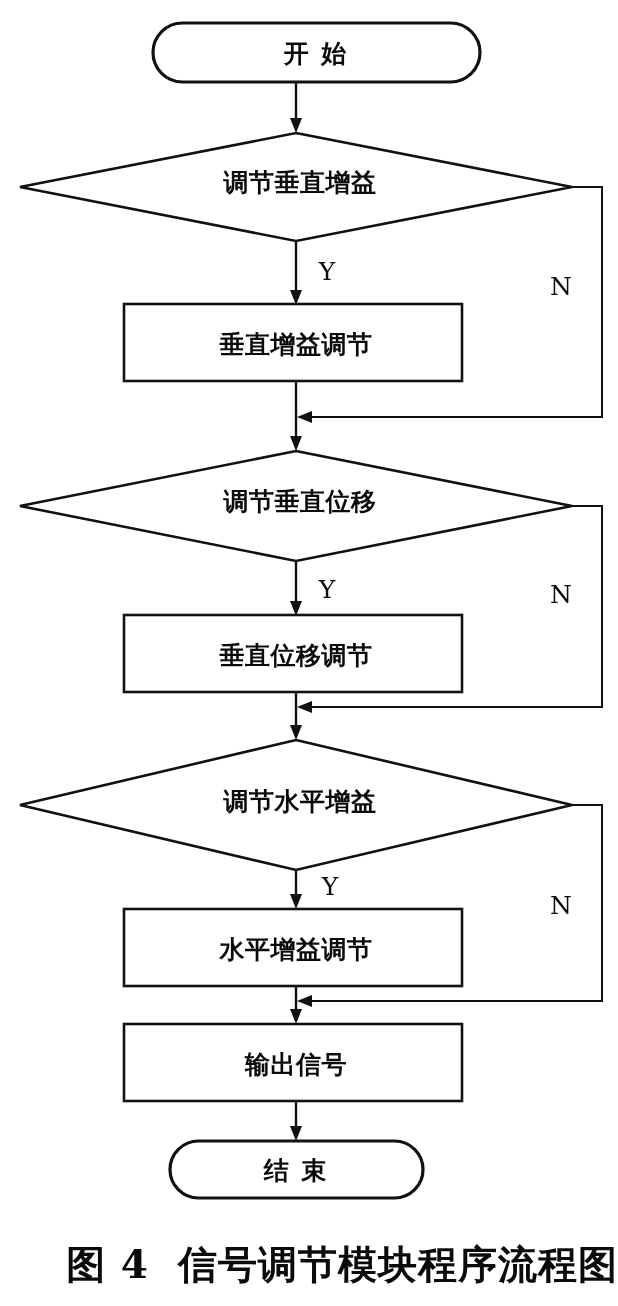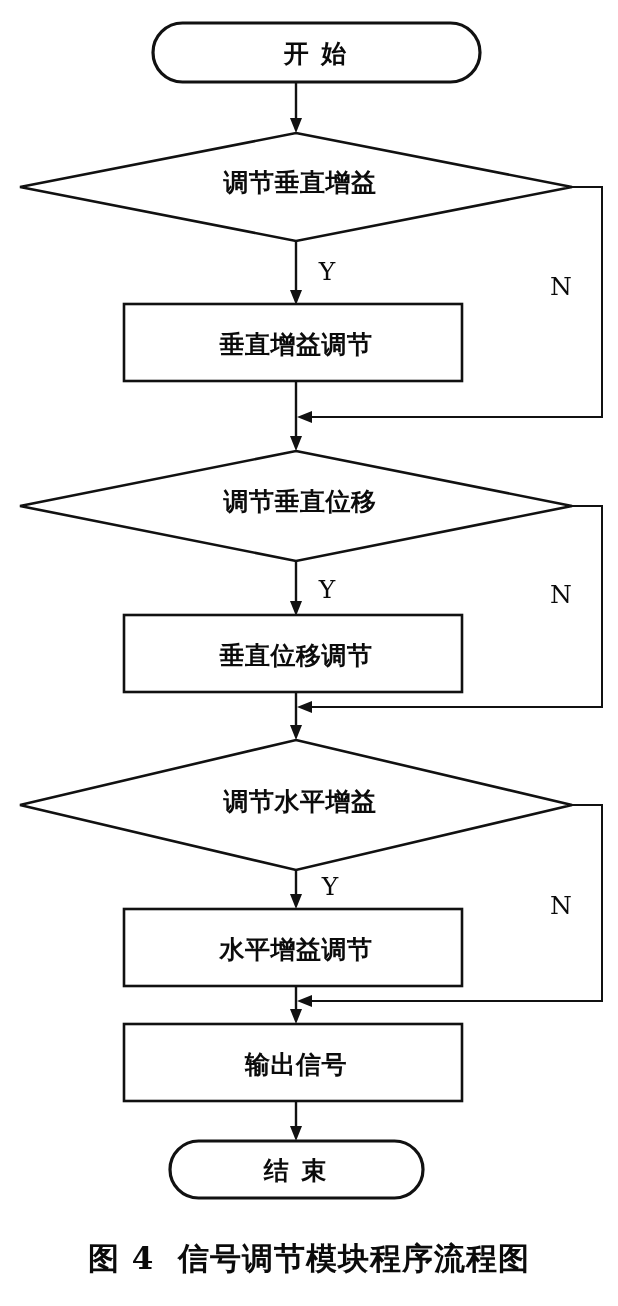--- a/index.html
+++ b/index.html
@@ -77,23 +77,23 @@
     font-weight: 400;
     fill: #0b0b0b;
     text-anchor: middle;
     dominant-baseline: central;
   }
   .caption {
     position: absolute;
     left: 0;
     top: 1238px;
     width: 618px;
-    text-align: center;
+    text-align: right;
     font-family: "DejaVu Serif", "Liberation Serif", serif;
-    font-size: 31px;
+    font-size: 39px;
     font-weight: 700;
     color: #0b0b0b;
     white-space: pre;
     letter-spacing: 1px;
   }
 </style>
 </head>
 <body>
 
 <div id="flow-root">

